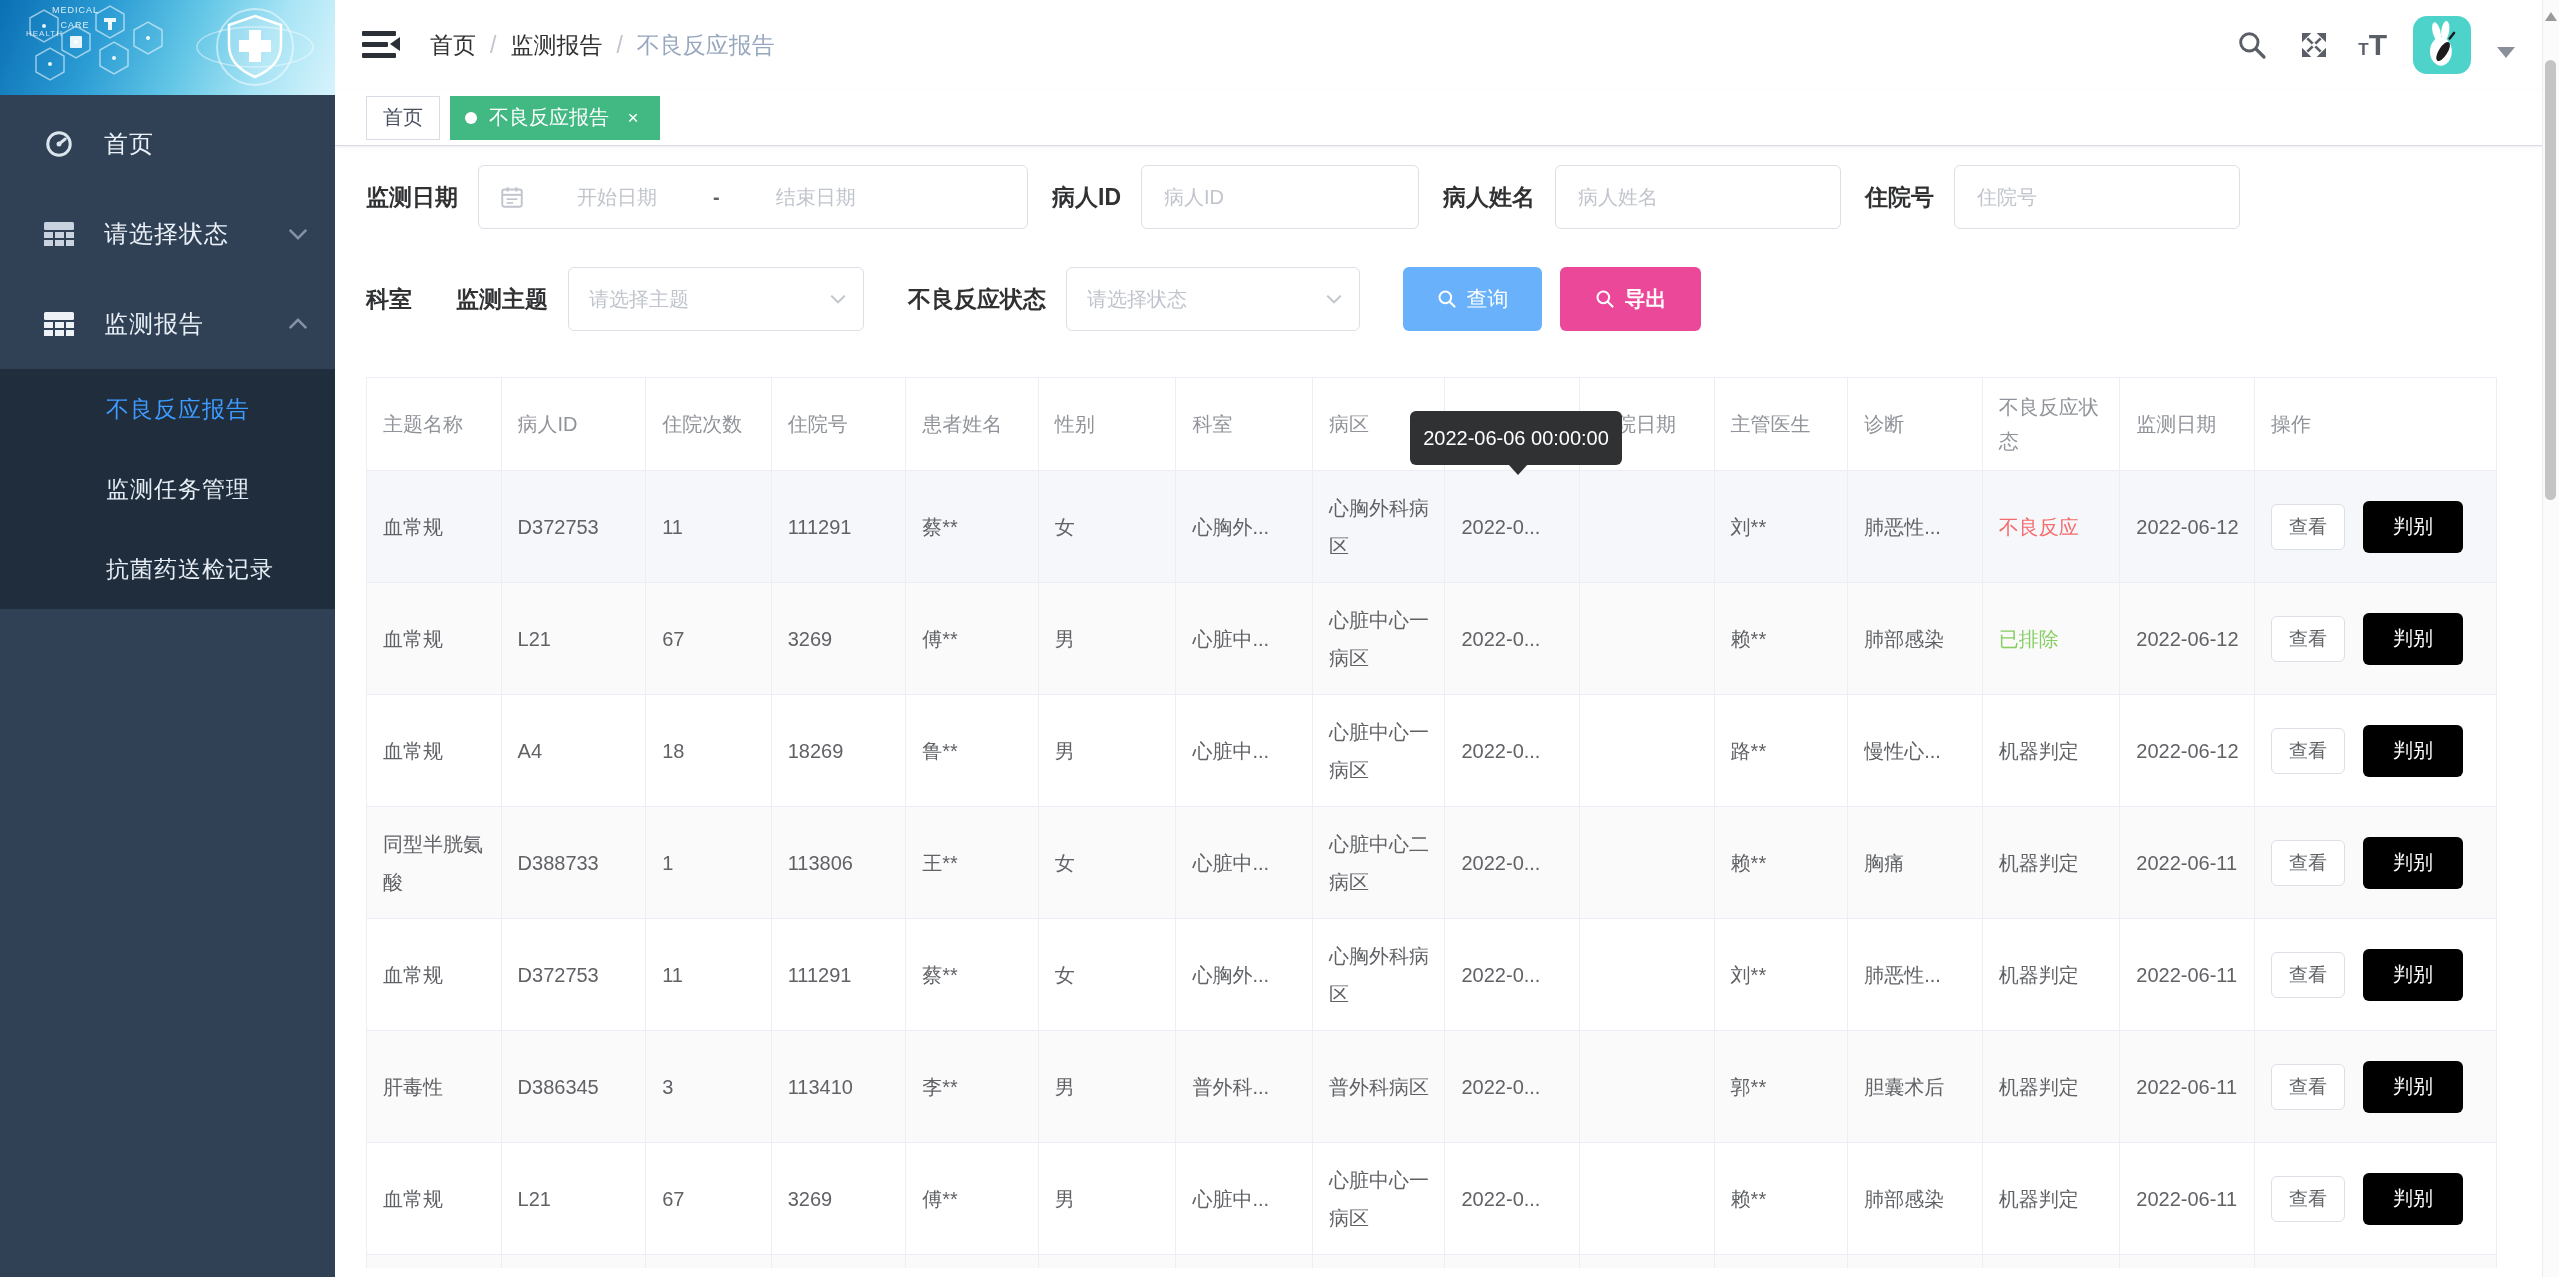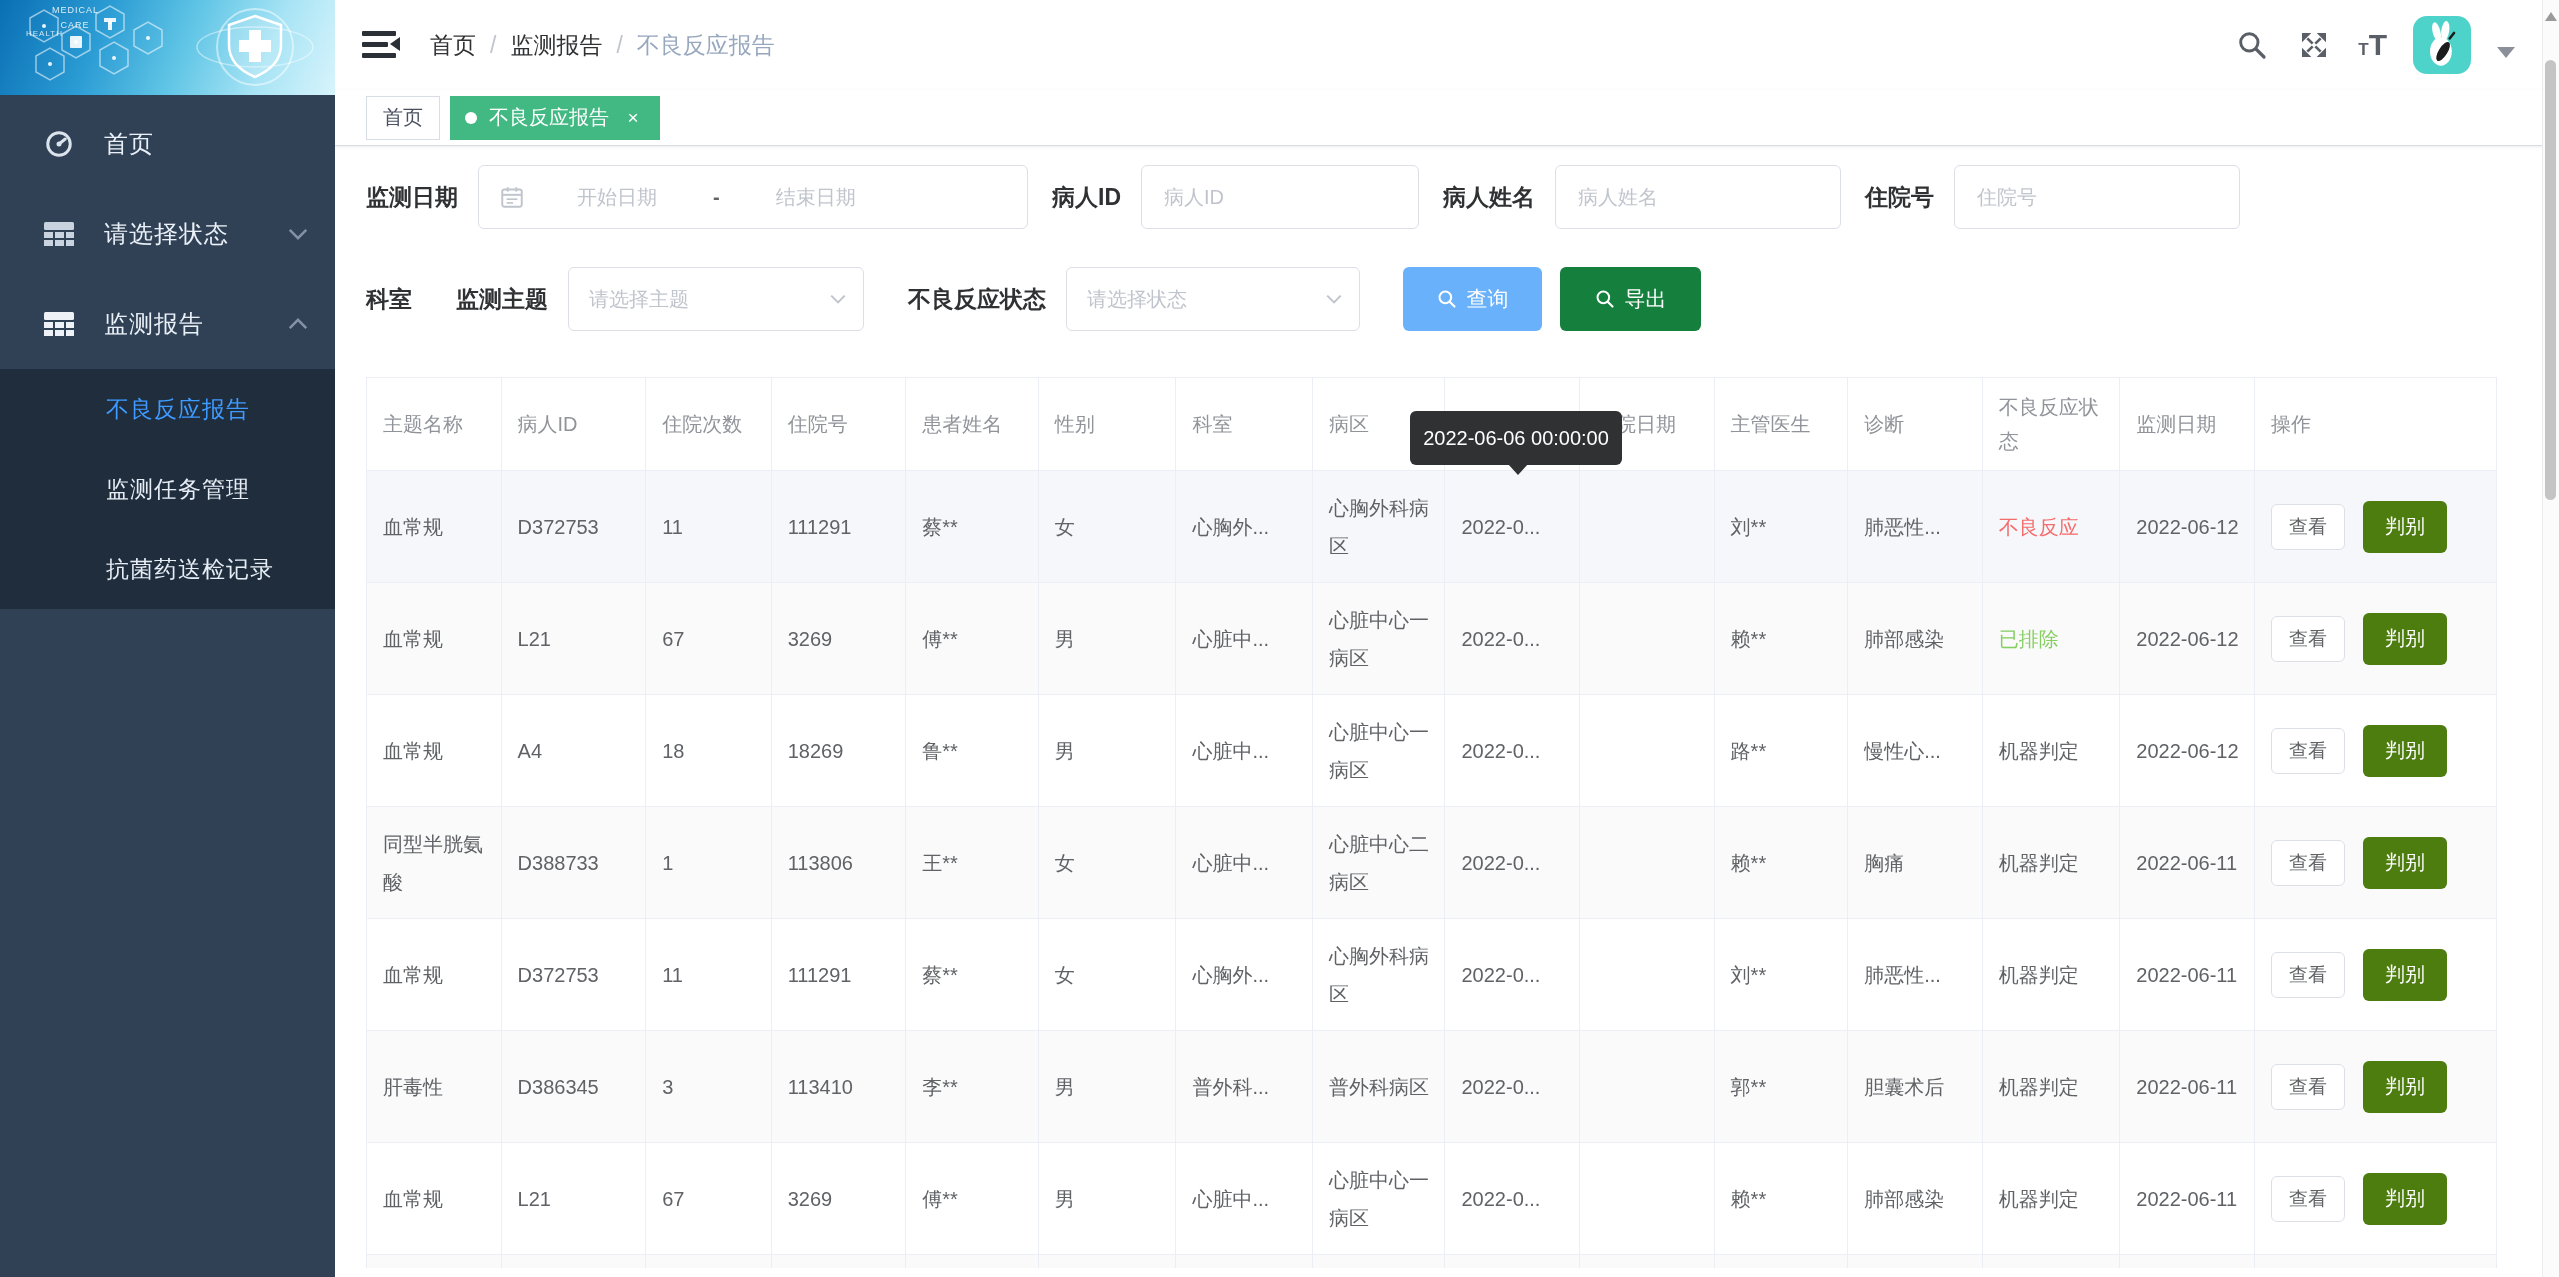--- a/index.html
+++ b/index.html
@@ -68,34 +68,34 @@
   .range-sep{color:#606266;font-size:20px;font-weight:700;margin:0 4px;}
   .tinput{padding:0 20px;}
   .tinput input{border:none;outline:none;background:transparent;font-size:20px;width:100%;color:#606266;font-family:inherit;}
   .tinput input::placeholder{color:#c0c4cc;}
   .w278{width:278px;}.w286{width:286px;}
   .select{justify-content:space-between;padding:0 16px 0 20px;cursor:pointer;}
   .sel-ph{color:#c0c4cc;font-size:20px;}
   .w266{width:266px;}.w296{width:296px;}.w294{width:294px;}
   .btn{height:64px;border:none;border-radius:6px;color:#fff;font-size:21px;display:flex;align-items:center;justify-content:center;gap:10px;cursor:pointer;font-family:inherit;}
   .btn-query{width:139px;background:#69b1fa;margin-left:43px;}
-  .btn-export{width:141px;background:#15803d;margin-left:18px;}
+  .btn-export{width:141px;background:#ec4899;margin-left:18px;font-weight:bold;}
 
   
   .rtable{border-collapse:collapse;table-layout:fixed;width:2131px;margin:46px 0 0 31px;font-size:20px;color:#606266;}
   .rtable th{height:93px;box-sizing:border-box;border:1px solid #ebeef5;color:#909399;font-weight:500;text-align:left;
              padding:6px 14px 6px 16px;background:#fff;vertical-align:middle;line-height:1.7;}
   .rtable td{height:112px;box-sizing:border-box;border:1px solid #ebeef5;padding:6px 14px 6px 16px;vertical-align:middle;line-height:1.9;word-break:break-all;}
   tr.stripe td{background:#fafafa;}
   tr.hovered td{background:#f5f7fa;}
   .st-danger{color:#f56c6c;}
   .st-success{color:#85ce61;}
   .cell-actions{display:flex;align-items:center;gap:18px;}
   .btn-view{height:46px;width:74px;background:#fff;border:1px solid #dcdfe6;border-radius:6px;color:#606266;font-size:19px;cursor:pointer;font-family:inherit;}
-  .btn-judge{height:52px;width:84px;background:#4d7c0f;border:none;border-radius:6px;color:#fff;font-size:20px;cursor:pointer;font-family:inherit;}
+  .btn-judge{height:52px;width:100px;background:#000000;border:none;border-radius:6px;color:#fff;font-size:20px;cursor:pointer;font-family:inherit;}
   tr.sliver td{height:13px;border-bottom:none;}
 
   
   .tooltip{position:absolute;left:1410px;top:411px;width:212px;height:54px;background:#303133;color:#fff;border-radius:6px;
            display:flex;align-items:center;justify-content:center;font-size:20px;z-index:20;}
   .tooltip .arrow{position:absolute;left:98px;bottom:-10px;width:0;height:0;border-left:10px solid transparent;border-right:10px solid transparent;border-top:11px solid #303133;}
 
   
   .scrollbar{position:absolute;right:0;top:0;width:16px;height:1277px;background:#fbfbfb;border-left:1px solid #ececec;z-index:30;}
   .sb-arrow{position:absolute;top:12px;left:2px;width:0;height:0;border-left:6px solid transparent;border-right:6px solid transparent;border-bottom:9px solid #9a9a9a;}

